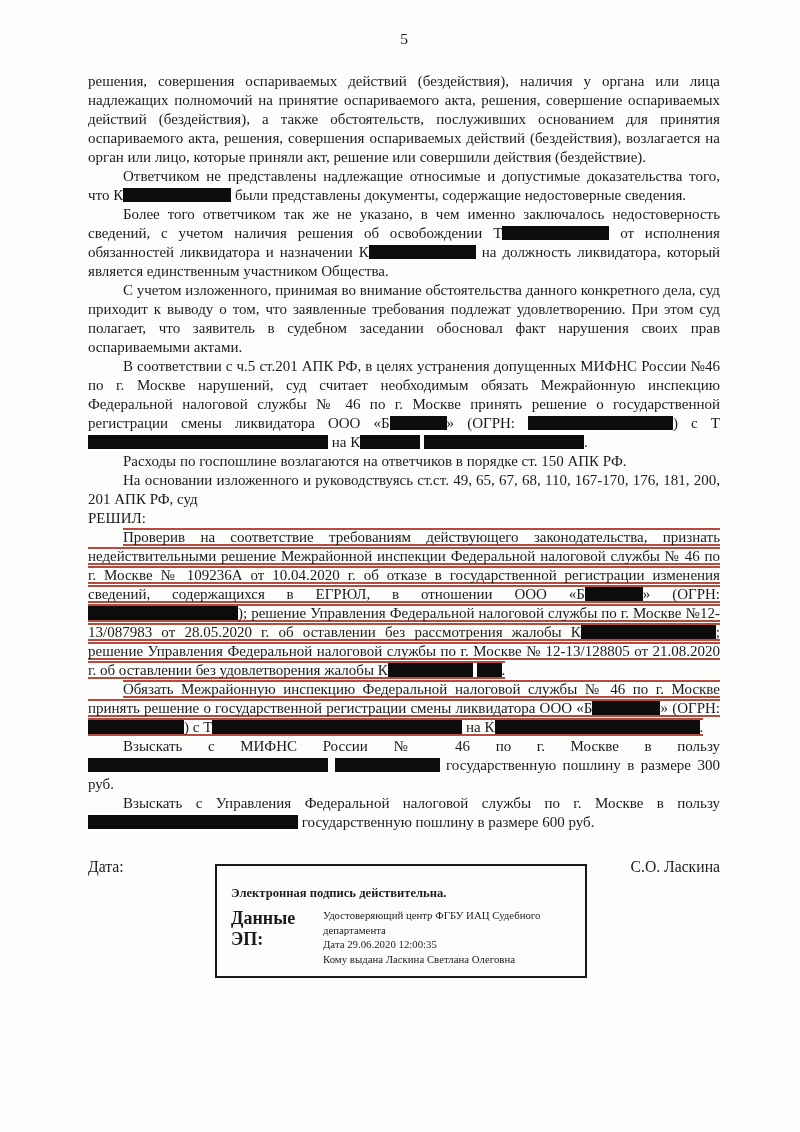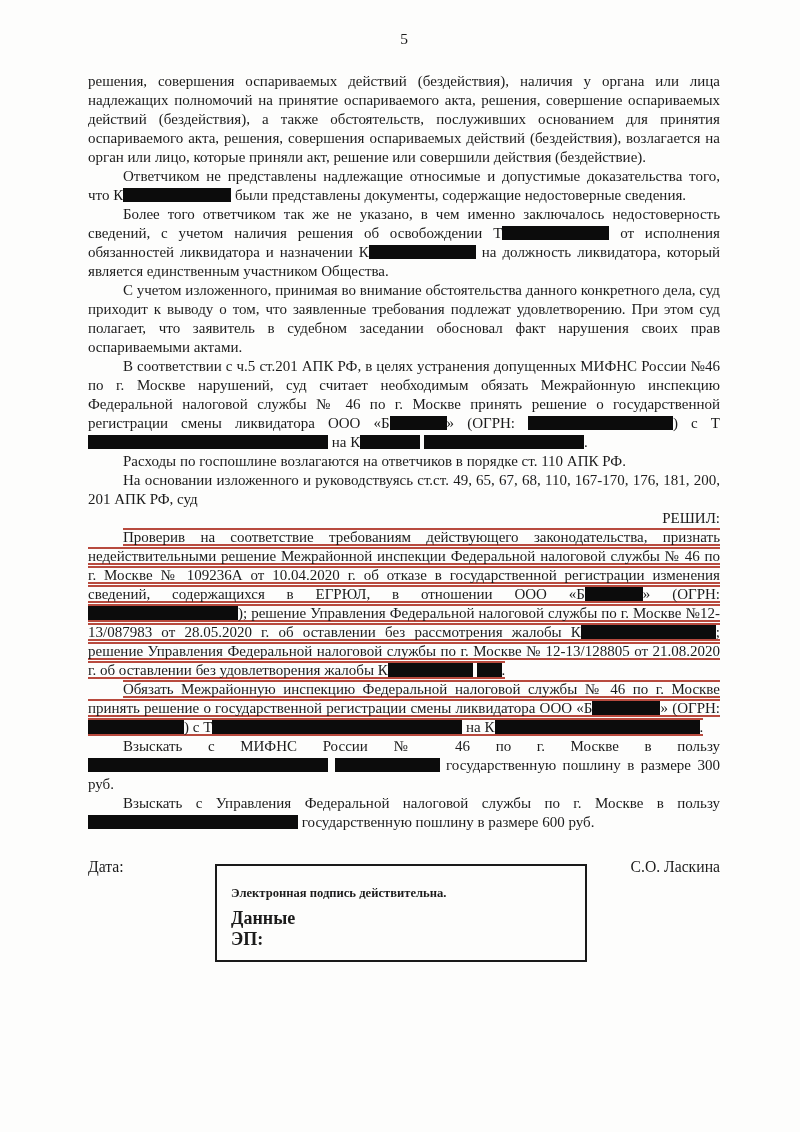--- a/index.html
+++ b/index.html
@@ -5,21 +5,21 @@
   html,body{margin:0;padding:0;background:#e8e8e8;}
   .page{
     width:800px;height:1132px;margin:0 auto;background:#fdfdfc;
     font-family:"Liberation Serif","DejaVu Serif",serif;color:#1b1b1b;
     position:relative;overflow:hidden;box-sizing:border-box;
     padding:30px 80px 0 88px;
   }
   .page-number{text-align:center;font-size:15.5px;margin-bottom:24px;}
   p.para{margin:0;font-size:15px;line-height:19px;text-align:justify;}
   p.ind{text-indent:35px;}
-  p.center{text-align:right;text-indent:0;}
+  p.center{text-align:left;text-indent:0;}
   .gap1{margin-top:12px;}
   .gap2{margin-top:30px;}
   .bar{display:inline-block;height:14px;background:#0c0c0c;vertical-align:-2px;}
   
   .rl{
     background-image:
       linear-gradient(to bottom, rgba(178,59,46,.92) 0 1.7px, rgba(0,0,0,0) 1.7px),
       linear-gradient(to top,    rgba(178,59,46,.92) 0 1.9px, rgba(0,0,0,0) 1.9px);
     -webkit-box-decoration-break:clone;box-decoration-break:clone;
     padding:1px 0;
@@ -40,33 +40,38 @@
 
 <div class="page">
   <div class="page-number">5</div>
 
   <div id="doc-body">
       <p class="para">решения, совершения оспариваемых действий (бездействия), наличия у органа или лица надлежащих полномочий на принятие оспариваемого акта, решения, совершение оспариваемых действий (бездействия), а также обстоятельств, послуживших основанием для принятия оспариваемого акта, решения, совершения оспариваемых действий (бездействия), возлагается на орган или лицо, которые приняли акт, решение или совершили действия (бездействие).</p>
       <p class="para ind">Ответчиком не представлены надлежащие относимые и допустимые доказательства того, что К<span class="bar" style="width: 108px; background: rgb(12, 12, 12);"></span> были представлены документы, содержащие недостоверные сведения.</p>
       <p class="para ind">Более того ответчиком так же не указано, в чем именно заключалось недостоверность сведений, с учетом наличия решения об освобождении Т<span class="bar" style="width: 107px; background: rgb(12, 12, 12);"></span> от исполнения обязанностей ликвидатора и назначении К<span class="bar" style="width: 107px; background: rgb(12, 12, 12);"></span> на должность ликвидатора, который является единственным участником Общества.</p>
       <p class="para ind">С учетом изложенного, принимая во внимание обстоятельства данного конкретного дела, суд приходит к выводу о том, что заявленные требования подлежат удовлетворению. При этом суд полагает, что заявитель в судебном заседании обосновал факт нарушения своих прав оспариваемыми актами.</p>
       <p class="para ind">В соответствии с ч.5 ст.201 АПК РФ, в целях устранения допущенных МИФНС России №46 по г. Москве нарушений, суд считает необходимым обязать Межрайонную инспекцию Федеральной налоговой службы № 46 по г. Москве принять решение о государственной регистрации смены ликвидатора ООО «Б<span class="bar" style="width: 57px; background: rgb(12, 12, 12);"></span>» (ОГРН: <span class="bar" style="width: 145px; background: rgb(12, 12, 12);"></span>) с Т<span class="bar" style="width: 240px; background: rgb(12, 12, 12);"></span> на К<span class="bar" style="width: 60px; background: rgb(12, 12, 12);"></span> <span class="bar" style="width: 160px; background: rgb(12, 12, 12);"></span>.</p>
-      <p class="para ind">Расходы по госпошлине возлагаются на ответчиков в порядке ст. 110 АПК РФ.</p>
+      <p class="para ind">Расходы по госпошлине возлагаются на ответчиков в порядке ст. 150 АПК РФ.</p>
       <p class="para ind">На основании изложенного и руководствуясь ст.ст. 49, 65, 67, 68, 110, 167-170, 176, 181, 200, 201 АПК РФ, суд</p>
       <p class="para center gap2">РЕШИЛ:</p>
       <p class="para ind gap2"><span class="rl">Проверив на соответствие требованиям действующего законодательства, признать недействительными решение Межрайонной инспекции Федеральной налоговой службы № 46 по г. Москве № 109236А от 10.04.2020 г. об отказе в государственной регистрации изменения сведений, содержащихся в ЕГРЮЛ, в отношении ООО «Б<span class="bar" style="width: 58px; background: rgb(12, 12, 12);"></span>» (ОГРН: <span class="bar" style="width: 150px; background: rgb(12, 12, 12);"></span>); решение Управления Федеральной налоговой службы по г. Москве №12-13/087983 от 28.05.2020 г. об оставлении без рассмотрения жалобы К<span class="bar" style="width: 135px; background: rgb(12, 12, 12);"></span>; решение Управления Федеральной налоговой службы по г. Москве № 12-13/128805 от 21.08.2020 г. об оставлении без удовлетворения жалобы К<span class="bar" style="width: 85px; background: rgb(12, 12, 12);"></span> <span class="bar" style="width: 25px; background: rgb(12, 12, 12);"></span>.</span></p>
       <p class="para ind gap1"><span class="rl">Обязать Межрайонную инспекцию Федеральной налоговой службы № 46 по г. Москве принять решение о государственной регистрации смены ликвидатора ООО «Б<span class="bar" style="width: 68px; background: rgb(12, 12, 12);"></span>» (ОГРН: <span class="bar" style="width: 96px; background: rgb(12, 12, 12);"></span>) с Т<span class="bar" style="width: 250px; background: rgb(12, 12, 12);"></span> на К<span class="bar" style="width: 205px; background: rgb(12, 12, 12);"></span>.</span></p>
       <p class="para ind">Взыскать с МИФНС России № 46 по г. Москве в пользу <span class="bar" style="width: 240px; background: rgb(12, 12, 12);"></span> <span class="bar" style="width: 105px; background: rgb(12, 12, 12);"></span> государственную пошлину в размере 300 руб.</p>
       <p class="para ind">Взыскать с Управления Федеральной налоговой службы по г. Москве в пользу <span class="bar" style="width: 210px; background: rgb(12, 12, 12);"></span> государственную пошлину в размере 600 руб.</p>
     </div>
 
   <div class="sig-row">
     <span>Дата:</span>
     <span>С.О. Ласкина</span>
   </div>
 
   <div class="stamp">
     <div class="stamp-line1">Электронная подпись действительна.</div>
     <div class="stamp-row">
       <div class="stamp-label">Данные ЭП:</div>
+      <div class="stamp-details">
+        <div>Удостоверяющий центр ФГБУ ИАЦ Судебного департамента</div>
+        <div>Дата 29.06.2020 12:00:35</div>
+        <div>Кому выдана Ласкина Светлана Олеговна</div>
+      </div>
     </div>
   </div>
 </div>
 
 </body></html>

